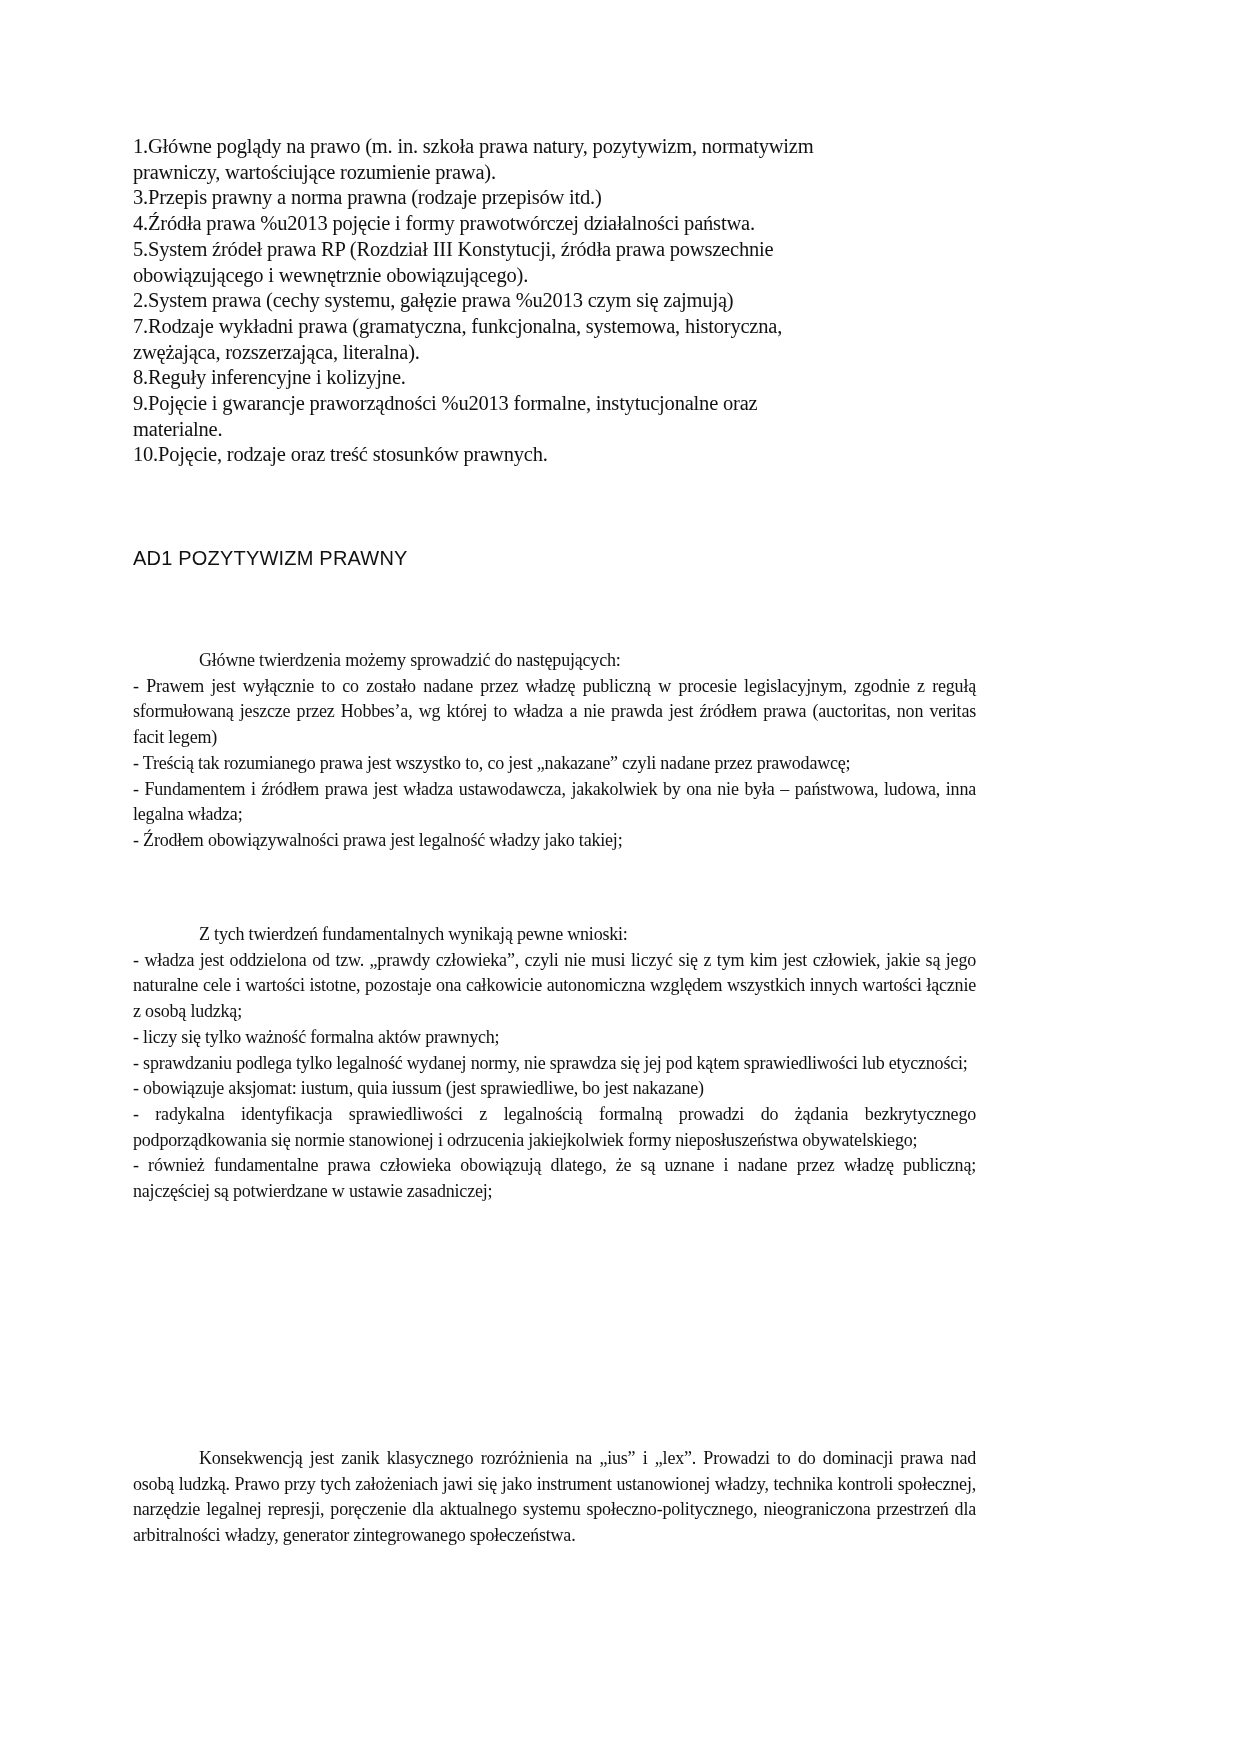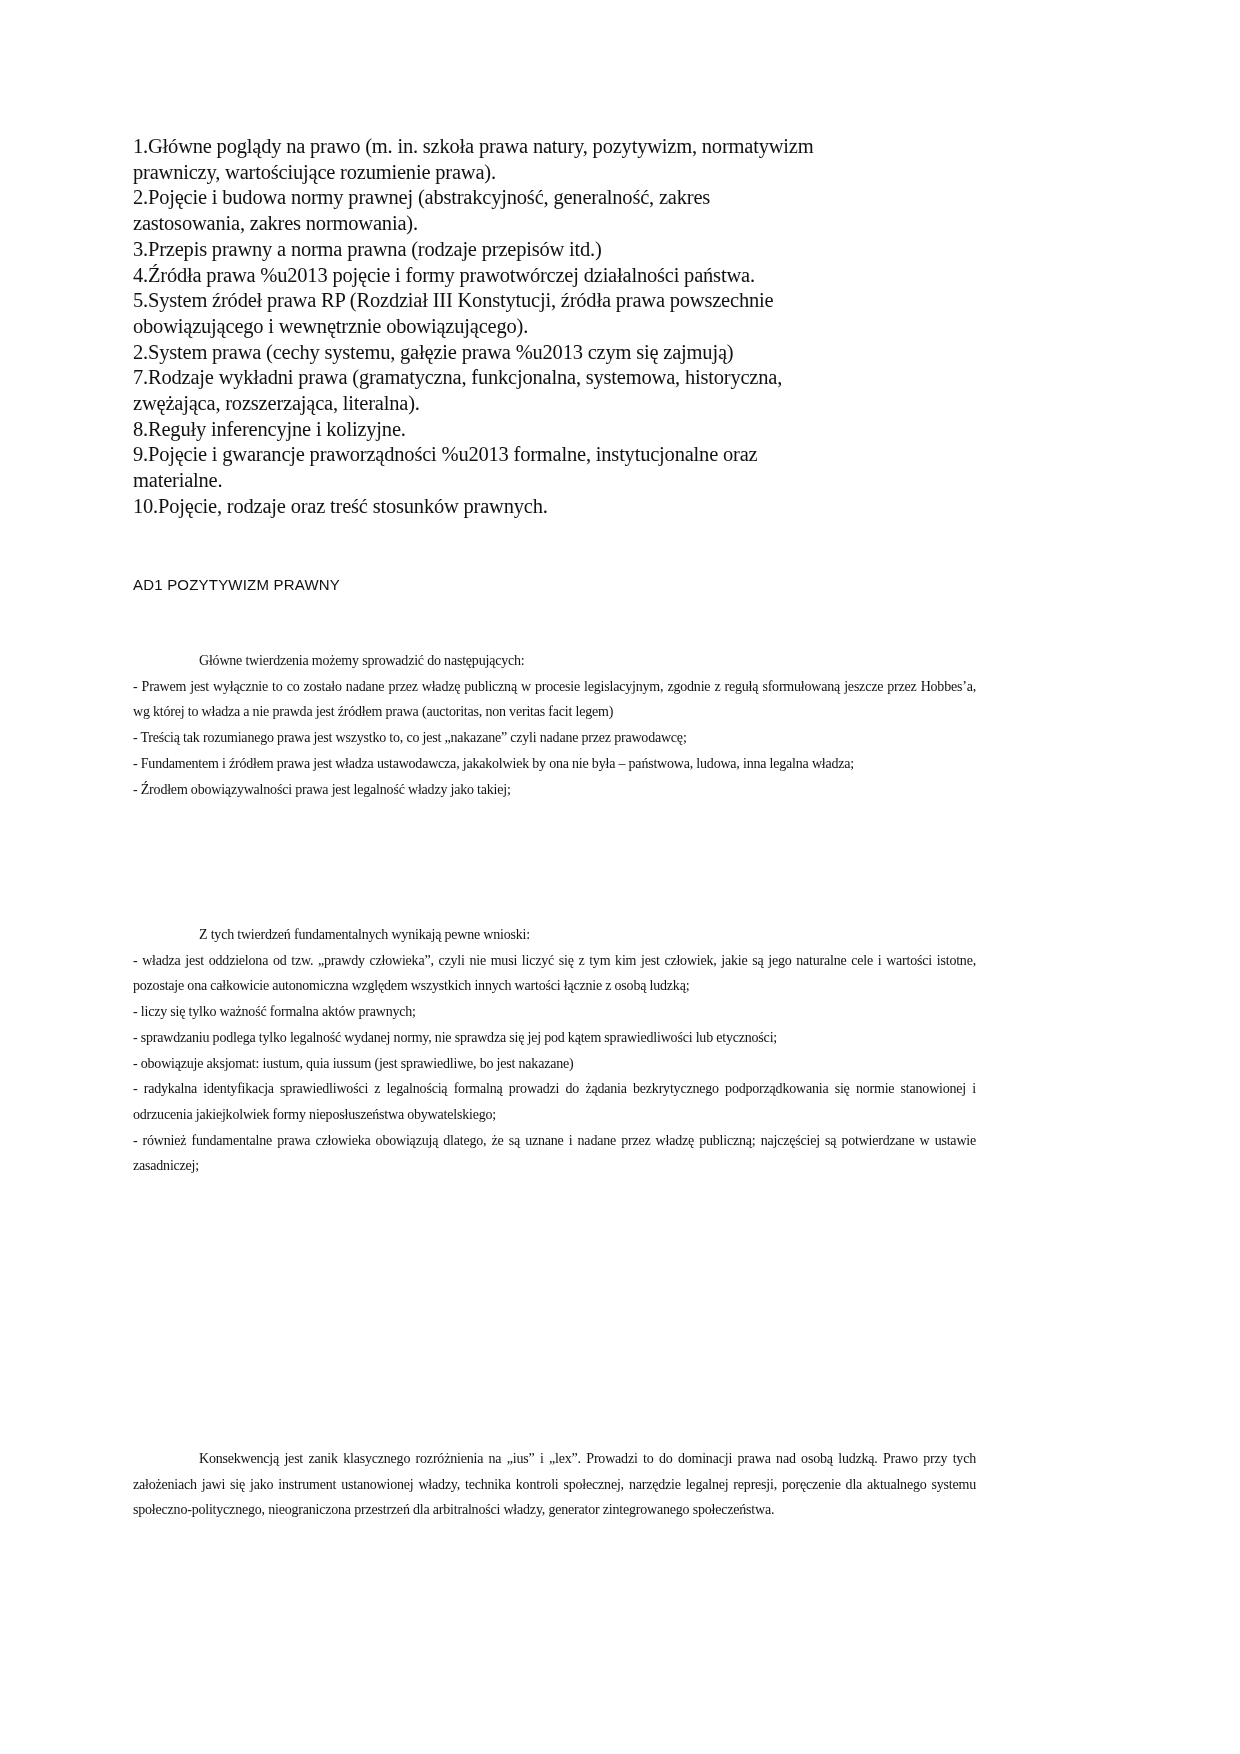--- a/index.html
+++ b/index.html
@@ -29,31 +29,31 @@
       top: 134px;
       width: 760px;
       font-size: 20.5px;
       line-height: 25.7px;
       letter-spacing: -0.2px;
     }
     .toc .item { display: block; }
     .heading {
       position: absolute;
       left: 133px;
-      top: 572px;
+      top: 545px;
       font-family: "Liberation Sans", "DejaVu Sans", sans-serif;
-      font-size: 15px;
+      font-size: 20px;
       line-height: 26px;
       letter-spacing: 0.2px;
     }
     .body-block {
       position: absolute;
       left: 133px;
       width: 843px;
-      font-size: 14px;
+      font-size: 18px;
       line-height: 25.7px;
       text-align: justify;
       letter-spacing: -0.2px;
     }
     .intro {
       display: block;
       text-indent: 66px;
       text-align: left;
     }
     .para {
@@ -68,21 +68,20 @@
     #block2 { top: 876px; margin-top: 46px; }
     #block3 { top: 1263px; }
   </style>
 </head>
 <body>
 
 <div class="page">
 
   <div class="toc" style="width:735px;">
     <span class="item">1.Główne poglądy na prawo (m. in. szkoła prawa natury, pozytywizm, normatywizm prawniczy, wartościujące rozumienie prawa).</span>
-    <span class="item" style="width:665px;">2.Pojęcie i budowa normy prawnej (abstrakcyjność, generalność, zakres zastosowania, zakres normowania).</span>
     <span class="item">3.Przepis prawny a norma prawna (rodzaje przepisów itd.)</span>
     <span class="item">4.Źródła prawa %u2013 pojęcie i formy prawotwórczej działalności państwa.</span>
     <span class="item" style="width:725px;">5.System źródeł prawa RP (Rozdział III Konstytucji, źródła prawa powszechnie obowiązującego i wewnętrznie obowiązującego).</span>
     <span class="item">2.System prawa (cechy systemu, gałęzie prawa %u2013 czym się zajmują)</span>
     <span class="item">7.Rodzaje wykładni prawa (gramatyczna, funkcjonalna, systemowa, historyczna, zwężająca, rozszerzająca, literalna).</span>
     <span class="item">8.Reguły inferencyjne i kolizyjne.</span>
     <span class="item" style="width:710px;">9.Pojęcie i gwarancje praworządności %u2013 formalne, instytucjonalne oraz materialne.</span>
     <span class="item">10.Pojęcie, rodzaje oraz treść stosunków prawnych.</span>
   </div>
 

